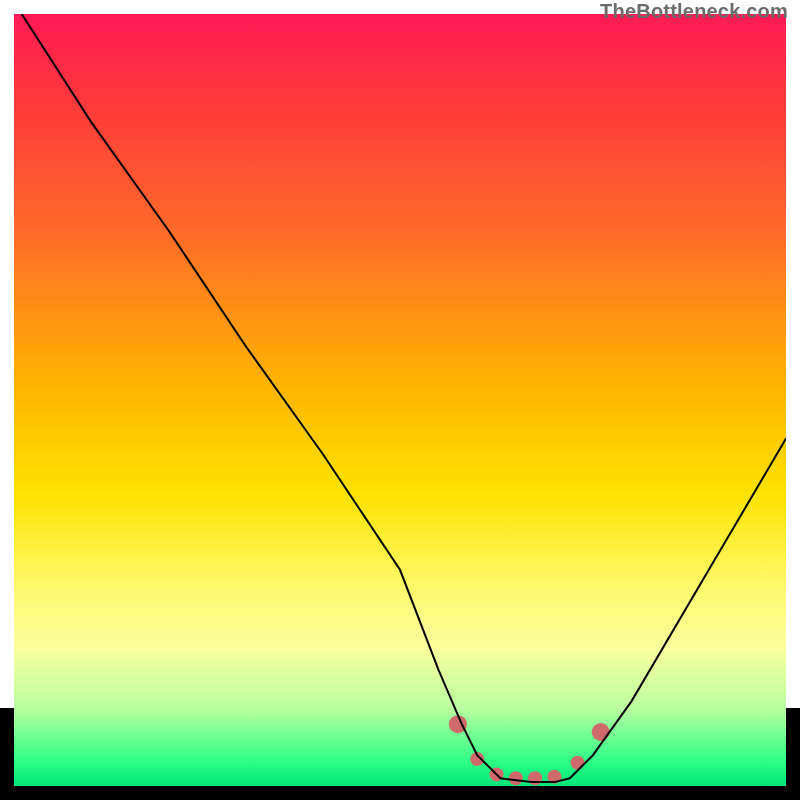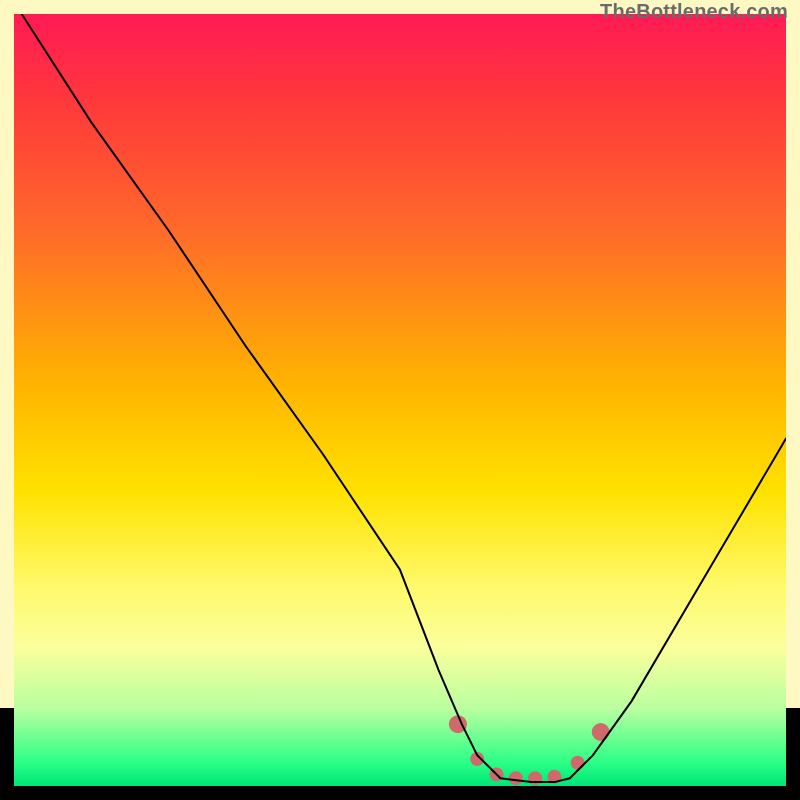--- a/index.html
+++ b/index.html
@@ -8,21 +8,21 @@
     width: 800px;
     height: 800px;
     background: #000;
     font-family: Arial, Helvetica, sans-serif;
     overflow: hidden;
   }
   .stage {
     position: relative;
     width: 800px;
     height: 708px;
-    background: #fef9c3;
+    background: #ffffff;
   }
   .plot {
     position: absolute;
     left: 14px;
     top: 14px;
     width: 772px;
     height: 772px;
     background: linear-gradient(
       to bottom,
       #ff1a54 0%,

